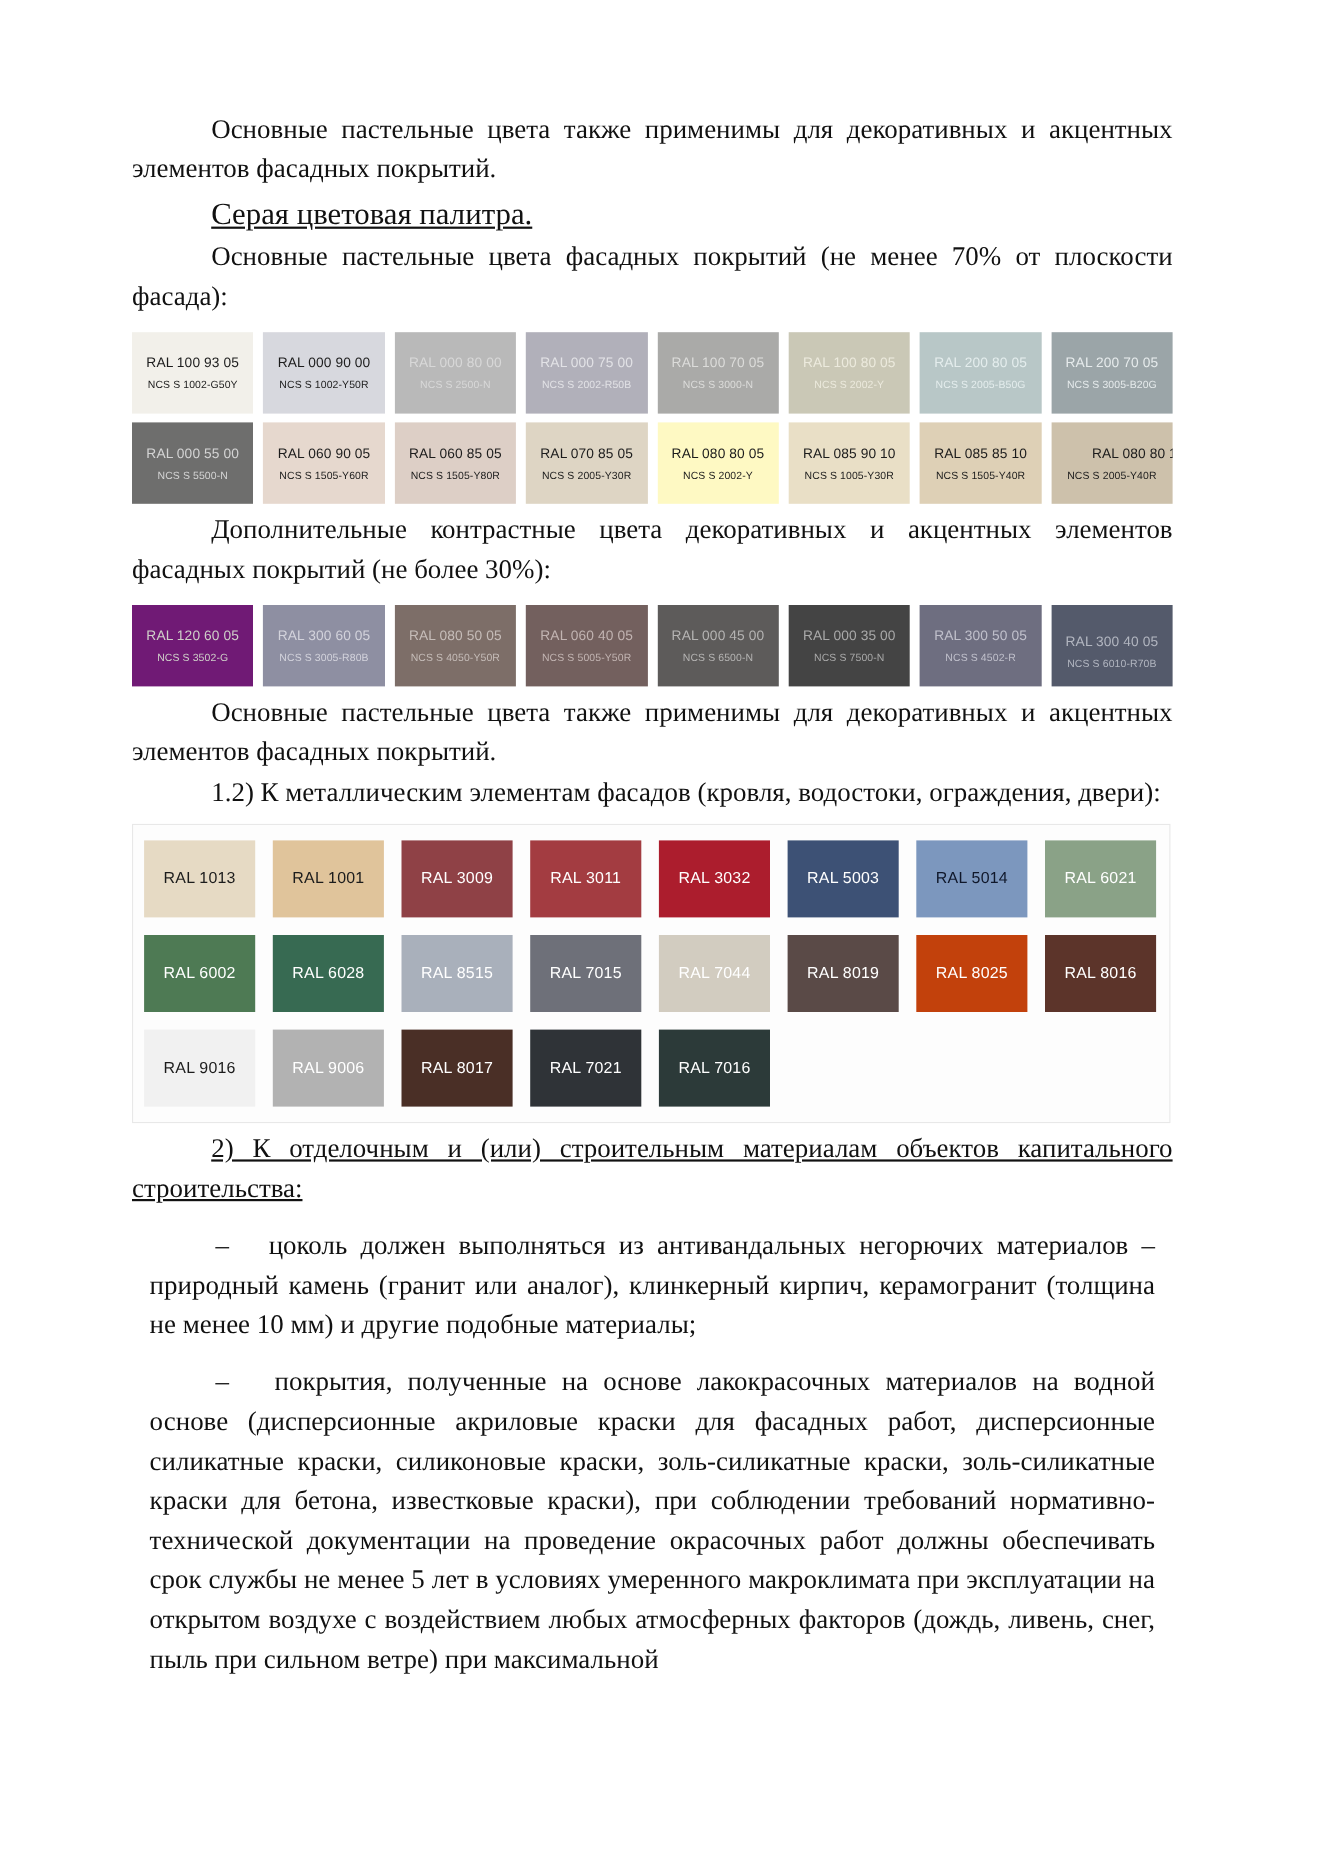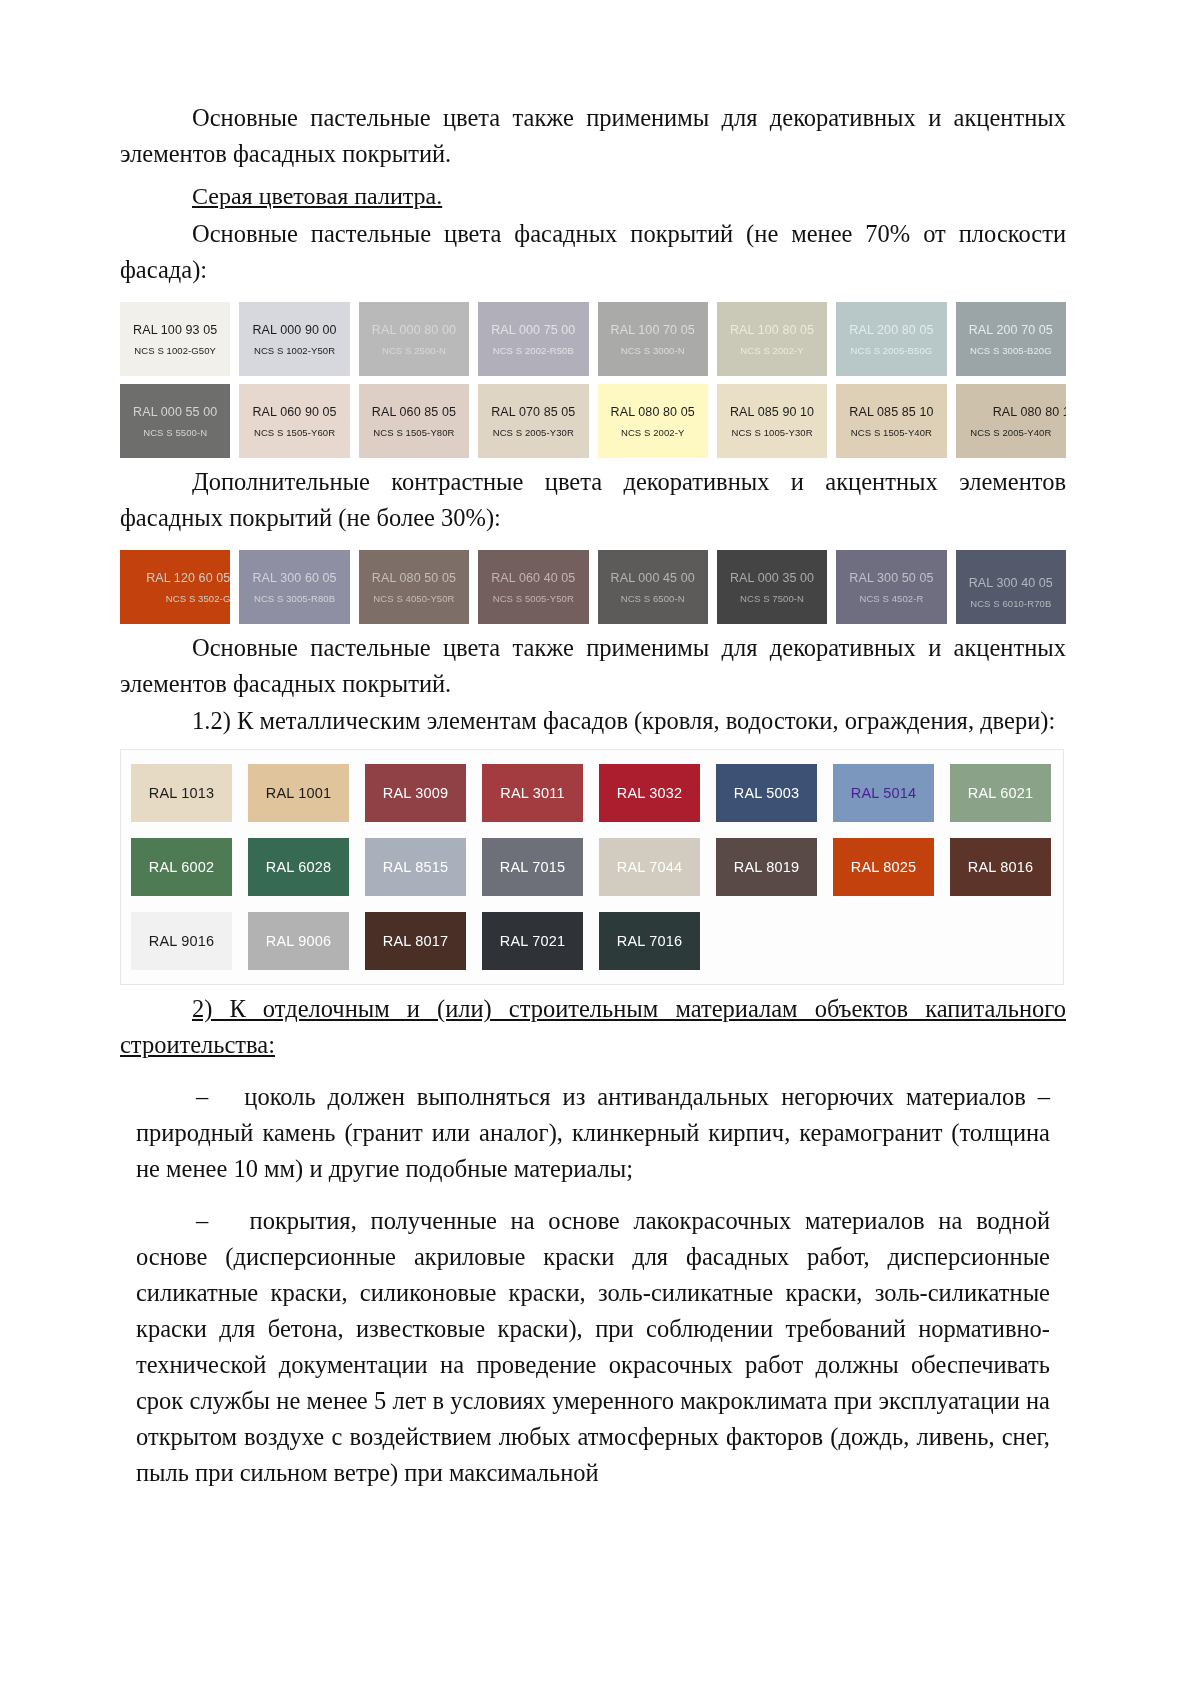--- a/index.html
+++ b/index.html
@@ -19,21 +19,21 @@
     margin:0 0 1px 0;
     font-size:24.5px;
     line-height:36px;
     text-align:justify;
     text-justify:inter-word;
     text-indent:72px;
     hyphens:none;
   }
   .subhead{
     margin:6px 0 2px 0;
-    font-size:24px;
+    font-size:28px;
     line-height:36px;
     text-indent:72px;
   }
   .subhead span.u{ text-decoration:underline; }
   .dash-item{
     margin:16px;
     font-size:24.5px;
     line-height:36px;
     text-align:justify;
     text-indent:60px;
@@ -84,21 +84,21 @@
     box-sizing:border-box;
   }
   .metal-row{
     display:flex;
     gap:16px;
     margin-bottom:16px;
   }
   .metal-row:last-child{margin-bottom:0;}
   .msw{
     width:101px;
-    height:58px;
+    height:70px;
     box-sizing:border-box;
     display:flex;
     align-items:center;
     justify-content:center;
     font-family:"Liberation Sans", sans-serif;
     font-size:14.5px;
     font-weight:400;
     letter-spacing:.2px;
     white-space:nowrap;
   }
@@ -180,21 +180,21 @@
     </div>
     <div class="sw" style="background-color: rgb(205, 193, 171);">
       <span class="ral" style="color: rgb(28, 28, 28); padding-left: 48px;">RAL 080 80 10</span>
       <span class="ncs" style="color: rgb(28, 28, 28);">NCS S 2005-Y40R</span>
     </div>
   </div>
 
   <p class="body-text">Дополнительные контрастные цвета декоративных и акцентных элементов фасадных покрытий (не более 30%):</p>
 
   <div class="palette">
-    <div class="sw" style="background-color: #c2410c; align-items: flex-end;">
+    <div class="sw" style="background-color: #701a75;">
       <span class="ral" style="color: rgb(207, 208, 201);">RAL 120 60 05</span>
       <span class="ncs" style="color: rgb(207, 208, 201);">NCS S 3502-G</span>
     </div>
     <div class="sw" style="background-color: rgb(142, 143, 162);">
       <span class="ral" style="color: rgb(211, 211, 220);">RAL 300 60 05</span>
       <span class="ncs" style="color: rgb(211, 211, 220);">NCS S 3005-R80B</span>
     </div>
     <div class="sw" style="background-color: rgb(125, 110, 104);">
       <span class="ral" style="color: rgb(198, 189, 185);">RAL 080 50 05</span>
       <span class="ncs" style="color: rgb(198, 189, 185);">NCS S 4050-Y50R</span>
@@ -226,21 +226,21 @@
   <p class="body-text">1.2) К металлическим элементам фасадов (кровля, водостоки, ограждения, двери):</p>
 
   <div class="metal-block">
     <div class="metal-row">
       <div class="msw" style="background-color: rgb(230, 218, 196); color: rgb(28, 28, 28);">RAL 1013</div>
       <div class="msw" style="background-color: rgb(224, 196, 155); color: rgb(28, 28, 28);">RAL 1001</div>
       <div class="msw" style="background-color: rgb(143, 65, 70); color: rgb(255, 255, 255);">RAL 3009</div>
       <div class="msw" style="background-color: rgb(163, 60, 65); color: rgb(255, 255, 255);">RAL 3011</div>
       <div class="msw" style="background-color: rgb(172, 29, 45); color: rgb(255, 255, 255);">RAL 3032</div>
       <div class="msw" style="background-color: rgb(61, 81, 117); color: rgb(255, 255, 255);">RAL 5003</div>
-      <div class="msw" style="background-color: rgb(124, 151, 190); color: #4c1d95;">RAL 5014</div>
+      <div class="msw" style="background-color: rgb(124, 151, 190); color: #0f172a;">RAL 5014</div>
       <div class="msw" style="background-color: rgb(138, 162, 135); color: rgb(255, 255, 255);">RAL 6021</div>
     </div>
     <div class="metal-row">
       <div class="msw" style="background-color: rgb(78, 122, 84); color: rgb(255, 255, 255);">RAL 6002</div>
       <div class="msw" style="background-color: rgb(55, 106, 82); color: rgb(255, 255, 255);">RAL 6028</div>
       <div class="msw" style="background-color: rgb(169, 176, 187); color: rgb(255, 255, 255);">RAL 8515</div>
       <div class="msw" style="background-color: rgb(110, 112, 121); color: rgb(255, 255, 255);">RAL 7015</div>
       <div class="msw" style="background-color: rgb(210, 204, 192); color: rgb(255, 255, 255);">RAL 7044</div>
       <div class="msw" style="background-color: rgb(90, 74, 71); color: rgb(255, 255, 255);">RAL 8019</div>
       <div class="msw" style="background-color: #c2410c; color: rgb(255, 255, 255);">RAL 8025</div>

